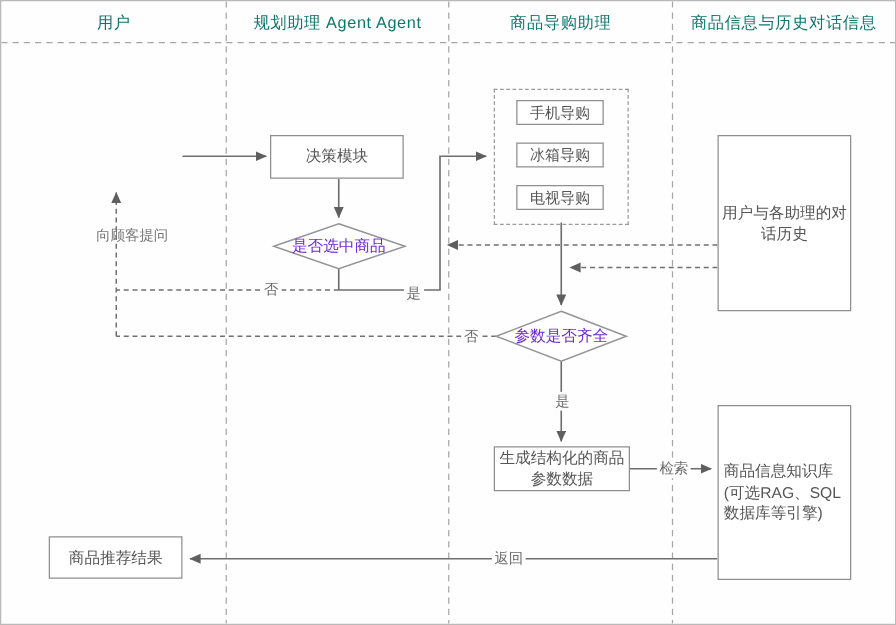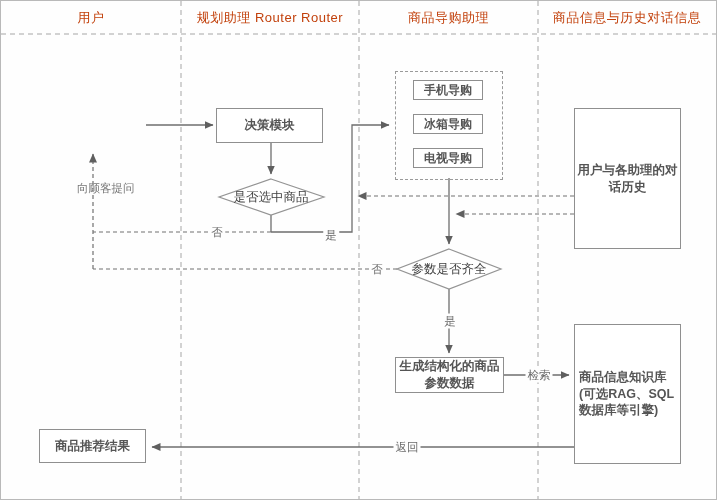--- a/index.html
+++ b/index.html
@@ -1,25 +1,25 @@
 <!DOCTYPE html>
 <html><head>
 <meta charset="utf-8">
 <style>
   html,body{margin:0;padding:0;background:#fff;}
   body{font-family:"Liberation Sans","DejaVu Sans",sans-serif;}
   #stage{position:relative;width:715px;height:498px;border:1px solid #b9b9b9;background:#fefefe;overflow:hidden;}
   svg.layer{position:absolute;left:0;top:0;z-index:1;}
   .lane-header{position:absolute;top:0;height:33px;display:flex;align-items:center;justify-content:center;
-    font-size:13px;color:#c2410c;z-index:3;letter-spacing:.5px;}
+    font-size:13px;color:#0f766e;z-index:3;letter-spacing:.5px;}
   .node{position:absolute;background:#fff;border:1px solid #8f8f8f;color:#555;
     font-size:12.5px;line-height:1.35;z-index:2;display:flex;align-items:center;justify-content:center;
-    text-align:center;white-space:pre-line;box-sizing:border-box;font-weight:bold;}
+    text-align:center;white-space:pre-line;box-sizing:border-box;}
   .node.left{justify-content:flex-start;text-align:left;}
-  .diamond-label{position:absolute;z-index:3;font-size:12.5px;color:#404040;transform:translate(-50%,-50%);
+  .diamond-label{position:absolute;z-index:3;font-size:12.5px;color:#6d28d9;transform:translate(-50%,-50%);
     white-space:nowrap;background:transparent;}
   .edge-chip{position:absolute;z-index:3;font-size:11.5px;color:#6b6b6b;background:#fefefe;
     padding:0 2px;transform:translate(-50%,-50%);white-space:nowrap;}
   .free-label{position:absolute;z-index:3;font-size:11.5px;color:#777;white-space:nowrap;margin-left:48px;}
   .group-box{position:absolute;border:1px dashed #9a9a9a;z-index:1;background:transparent;}
 </style>
 </head>
 <body>
 
 <div id="stage">
@@ -52,21 +52,21 @@
     <path d="M573,213 H455" fill="none" stroke="#707070" stroke-width="1.2" stroke-dasharray="4 3" marker-end="url(#ah)"></path>
 
     <polygon points="270,178 323,196 270,214 218,196" fill="#fff" stroke="#949494" stroke-width="1.2"></polygon>
     <polygon points="448,248 500,268 448,288 396,268" fill="#fff" stroke="#949494" stroke-width="1.2"></polygon>
   </svg>
 
   <div class="lane-header" style="left:0;width:180px">
       <span>用户</span>
     </div>
   <div class="lane-header" style="left:180px;width:178px">
-      <span>规划助理 Router Router</span>
+      <span>规划助理 Agent Agent</span>
     </div>
   <div class="lane-header" style="left:358px;width:179px">
       <span>商品导购助理</span>
     </div>
   <div class="lane-header" style="left:537px;width:178px">
       <span>商品信息与历史对话信息</span>
     </div>
 
   <div class="group-box" style="left:394px;top:70px;width:106px;height:107px"></div>
 

